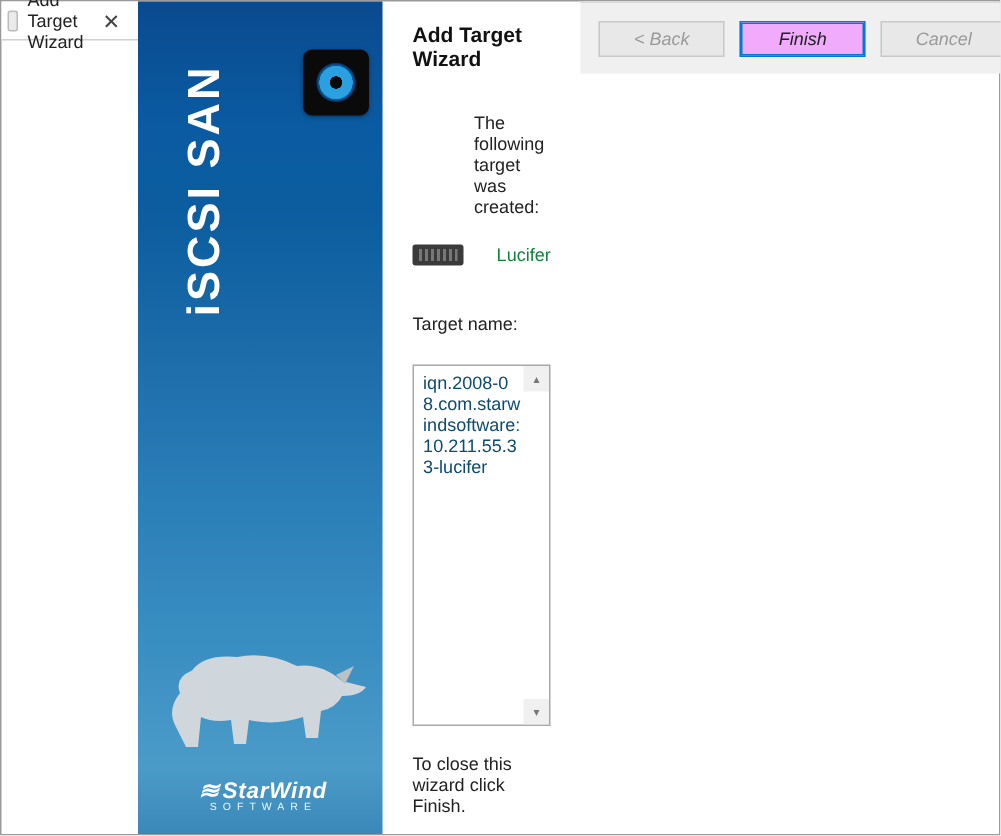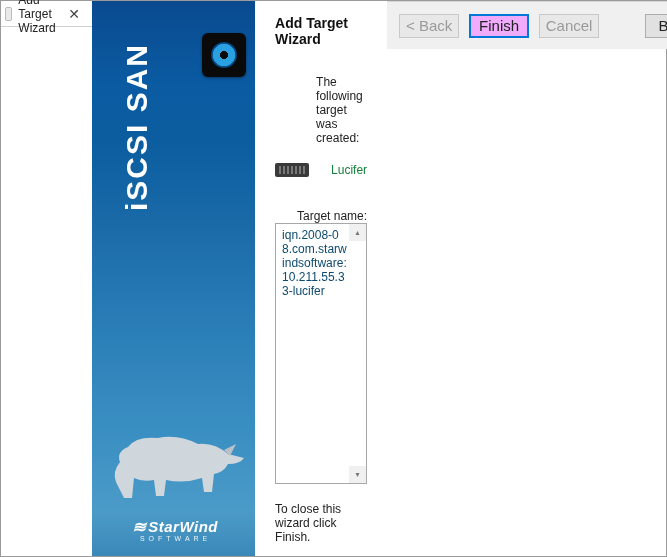--- a/index.html
+++ b/index.html
@@ -28,31 +28,31 @@
     .brand-sub { display: block; font-size: 7px; font-weight: 400; font-style: normal; letter-spacing: 4px; margin-top: -1px; opacity: .9; }
 
     .main { flex: 1; padding: 14px 20px 12px 20px; display: flex; flex-direction: column; }
     .heading { font-size: 14px; font-weight: 700; color: #111; margin-bottom: 28px; }
     .created-text { font-size: 12px; color: #222; margin-bottom: 18px; margin-left: 41px; }
     .target-row { display: flex; align-items: center; gap: 22px; margin-bottom: 32px; }
     .server-ico { width: 34px; height: 14px; background: #3a3a3a; border-radius: 2px; position: relative; }
     .server-ico::after { content: ""; position: absolute; inset: 3px 4px; background: repeating-linear-gradient(90deg, #777 0 2px, #3a3a3a 2px 4px); }
     .target-alias { font-size: 12px; color: #15803d; }
 
-    .label-small { font-size: 12px; color: #222; margin-bottom: 0; text-align: right; }
+    .label-small { font-size: 12px; color: #222; margin-bottom: 20px; }
     .targetname-box { flex: 1; border: 1px solid #a8a8a8; background: #fff; position: relative; overflow: hidden; min-height: 180px; }
     .targetname-text { font-size: 12px; color: #0c4a6e; padding: 4px 18px 4px 6px; word-break: break-all; }
     .scroll-arrow { position: absolute; right: 0; width: 17px; height: 17px; background: #f0f0f0; display: flex; align-items: center; justify-content: center; font-size: 8px; color: #777; }
     .scroll-up { top: 0; }
     .scroll-down { bottom: 0; }
 
     .close-text { font-size: 12px; color: #222; margin-top: 18px; }
 
     .footer { height: 48px; background: #f0f0f0; border-top: 1px solid #d8d8d8; display: flex; align-items: center; justify-content: flex-end; gap: 10px; padding: 0 12px; }
-    .btn { width: 60px; height: 24px; font-size: 15px; background: #e1e1e1; border: 1px solid #adadad; color: #222; cursor: pointer; }
+    .btn { width: 84px; height: 24px; font-size: 12px; background: #e1e1e1; border: 1px solid #adadad; color: #222; cursor: pointer; font-style: italic; }
     .btn:disabled { color: #9a9a9a; background: #e8e8e8; border-color: #c8c8c8; cursor: default; }
     .btn.default { border: 1px solid #0078d7; box-shadow: inset 0 0 0 1px #0078d7; background: #f0abfc; }
     .footer-gap { width: 26px; }
   </style>
 </head>
 <body>
 
 <div class="window">
 
   <div class="titlebar">

